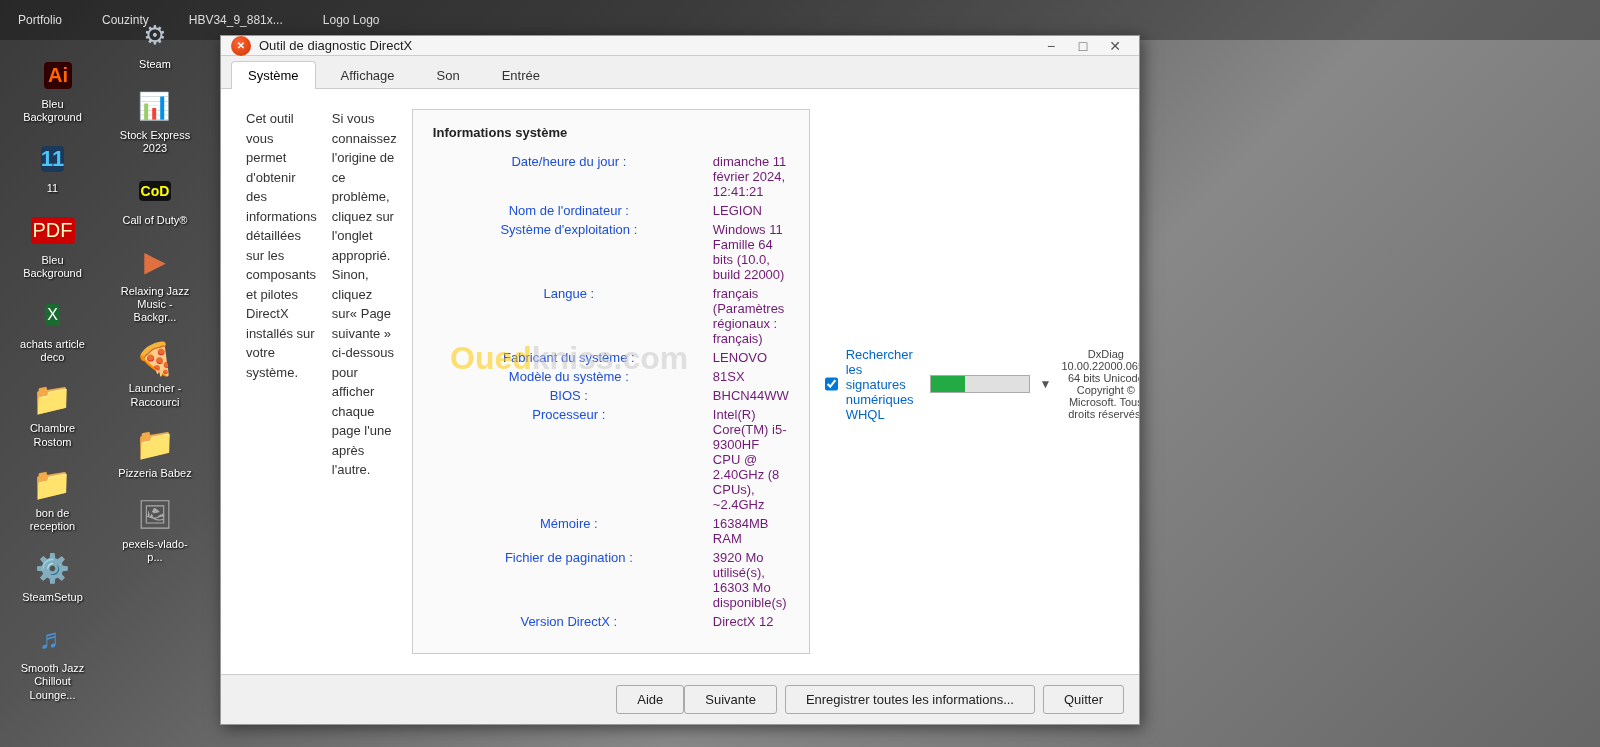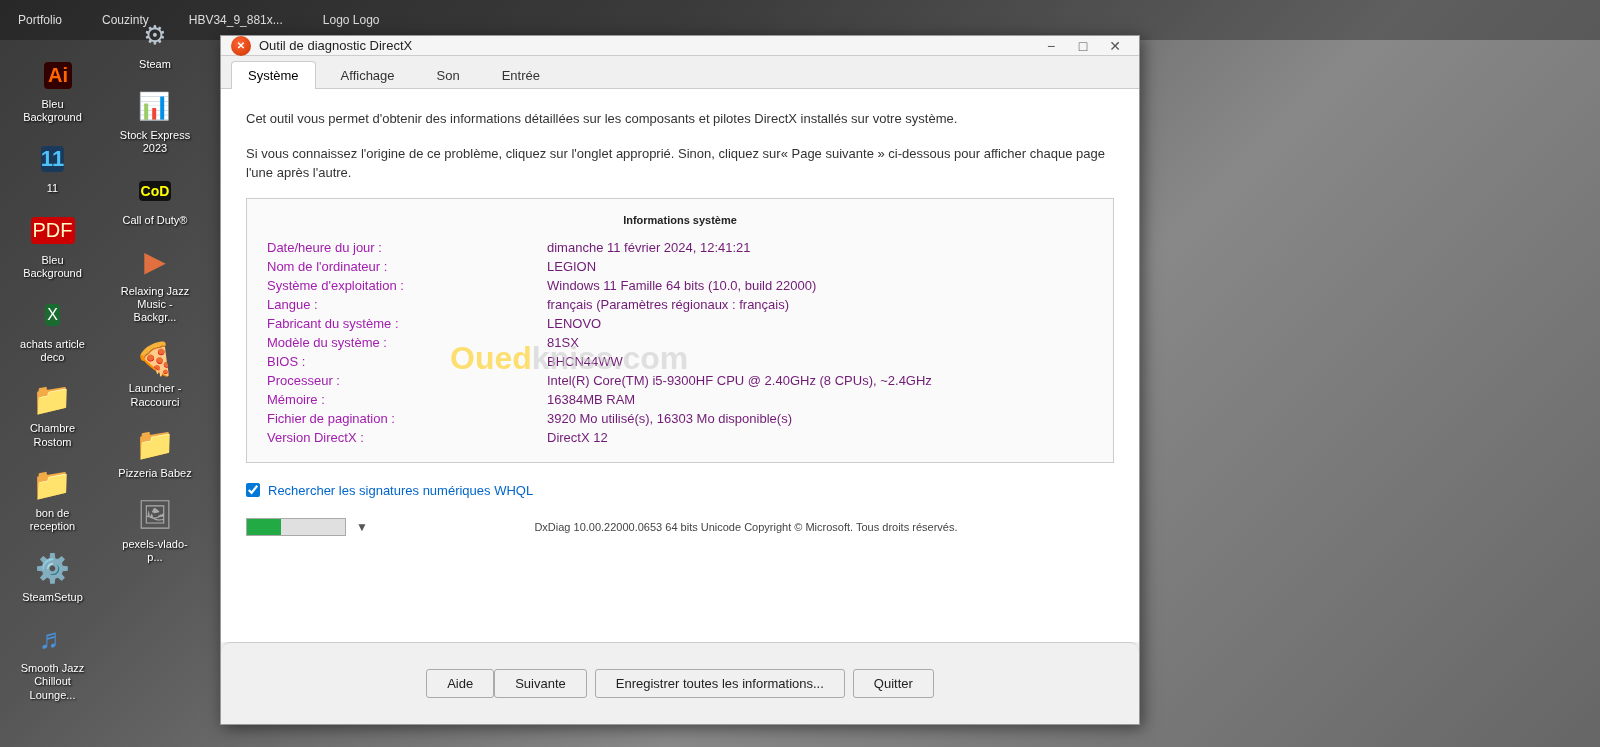--- a/index.html
+++ b/index.html
@@ -194,21 +194,21 @@
       color: #000;
     }
 
     
     .dialog-content {
       flex: 1;
       background: #fff;
       overflow: auto;
       padding: 20px 25px;
       display: flex;
-      flex-direction: column;
+      flex-direction: row;
       gap: 15px;
     }
 
     .intro-text {
       font-size: 13px;
       color: #333;
       line-height: 1.5;
     }
 
     .intro-text-2 {
@@ -218,38 +218,37 @@
     }
 
     .info-section {
       border: 1px solid #ccc;
       padding: 15px 20px;
       background: #fafafa;
     }
 
     .info-section-title {
       font-weight: bold;
-      font-size: 11px;
+      font-size: 13px;
       color: #222;
       margin-bottom: 12px;
-      text-align: center;
     }
 
     .info-row {
       display: flex;
       align-items: flex-start;
       padding: 2px 0;
       font-size: 13px;
     }
 
     .info-label {
-      text-align: left;
+      text-align: center;
       width: 280px;
       min-width: 280px;
-      color: #a21caf;
+      color: #1d4ed8;
       padding-right: 8px;
     }
 
     .info-value {
       color: #701a75;
       flex: 1;
     }
 
     .checkbox-row {
       display: flex;
@@ -303,25 +302,24 @@
       font-size: 11px;
       color: #444;
       flex: 1;
       text-align: center;
     }
 
     
     .dialog-footer {
       display: flex;
       align-items: center;
-      justify-content: center;
+      justify-content: flex-end;
       background: #f0f0f0;
       border-top: 1px solid #ccc;
-      padding: 26px 15px;
-      border-radius: 9px;
+      padding: 10px 15px;
     }
 
     .footer-btn {
       padding: 6px 20px;
       font-size: 13px;
       background: #f0f0f0;
       border: 1px solid #aaa;
       cursor: pointer;
       border-radius: 3px;
       color: #222;

